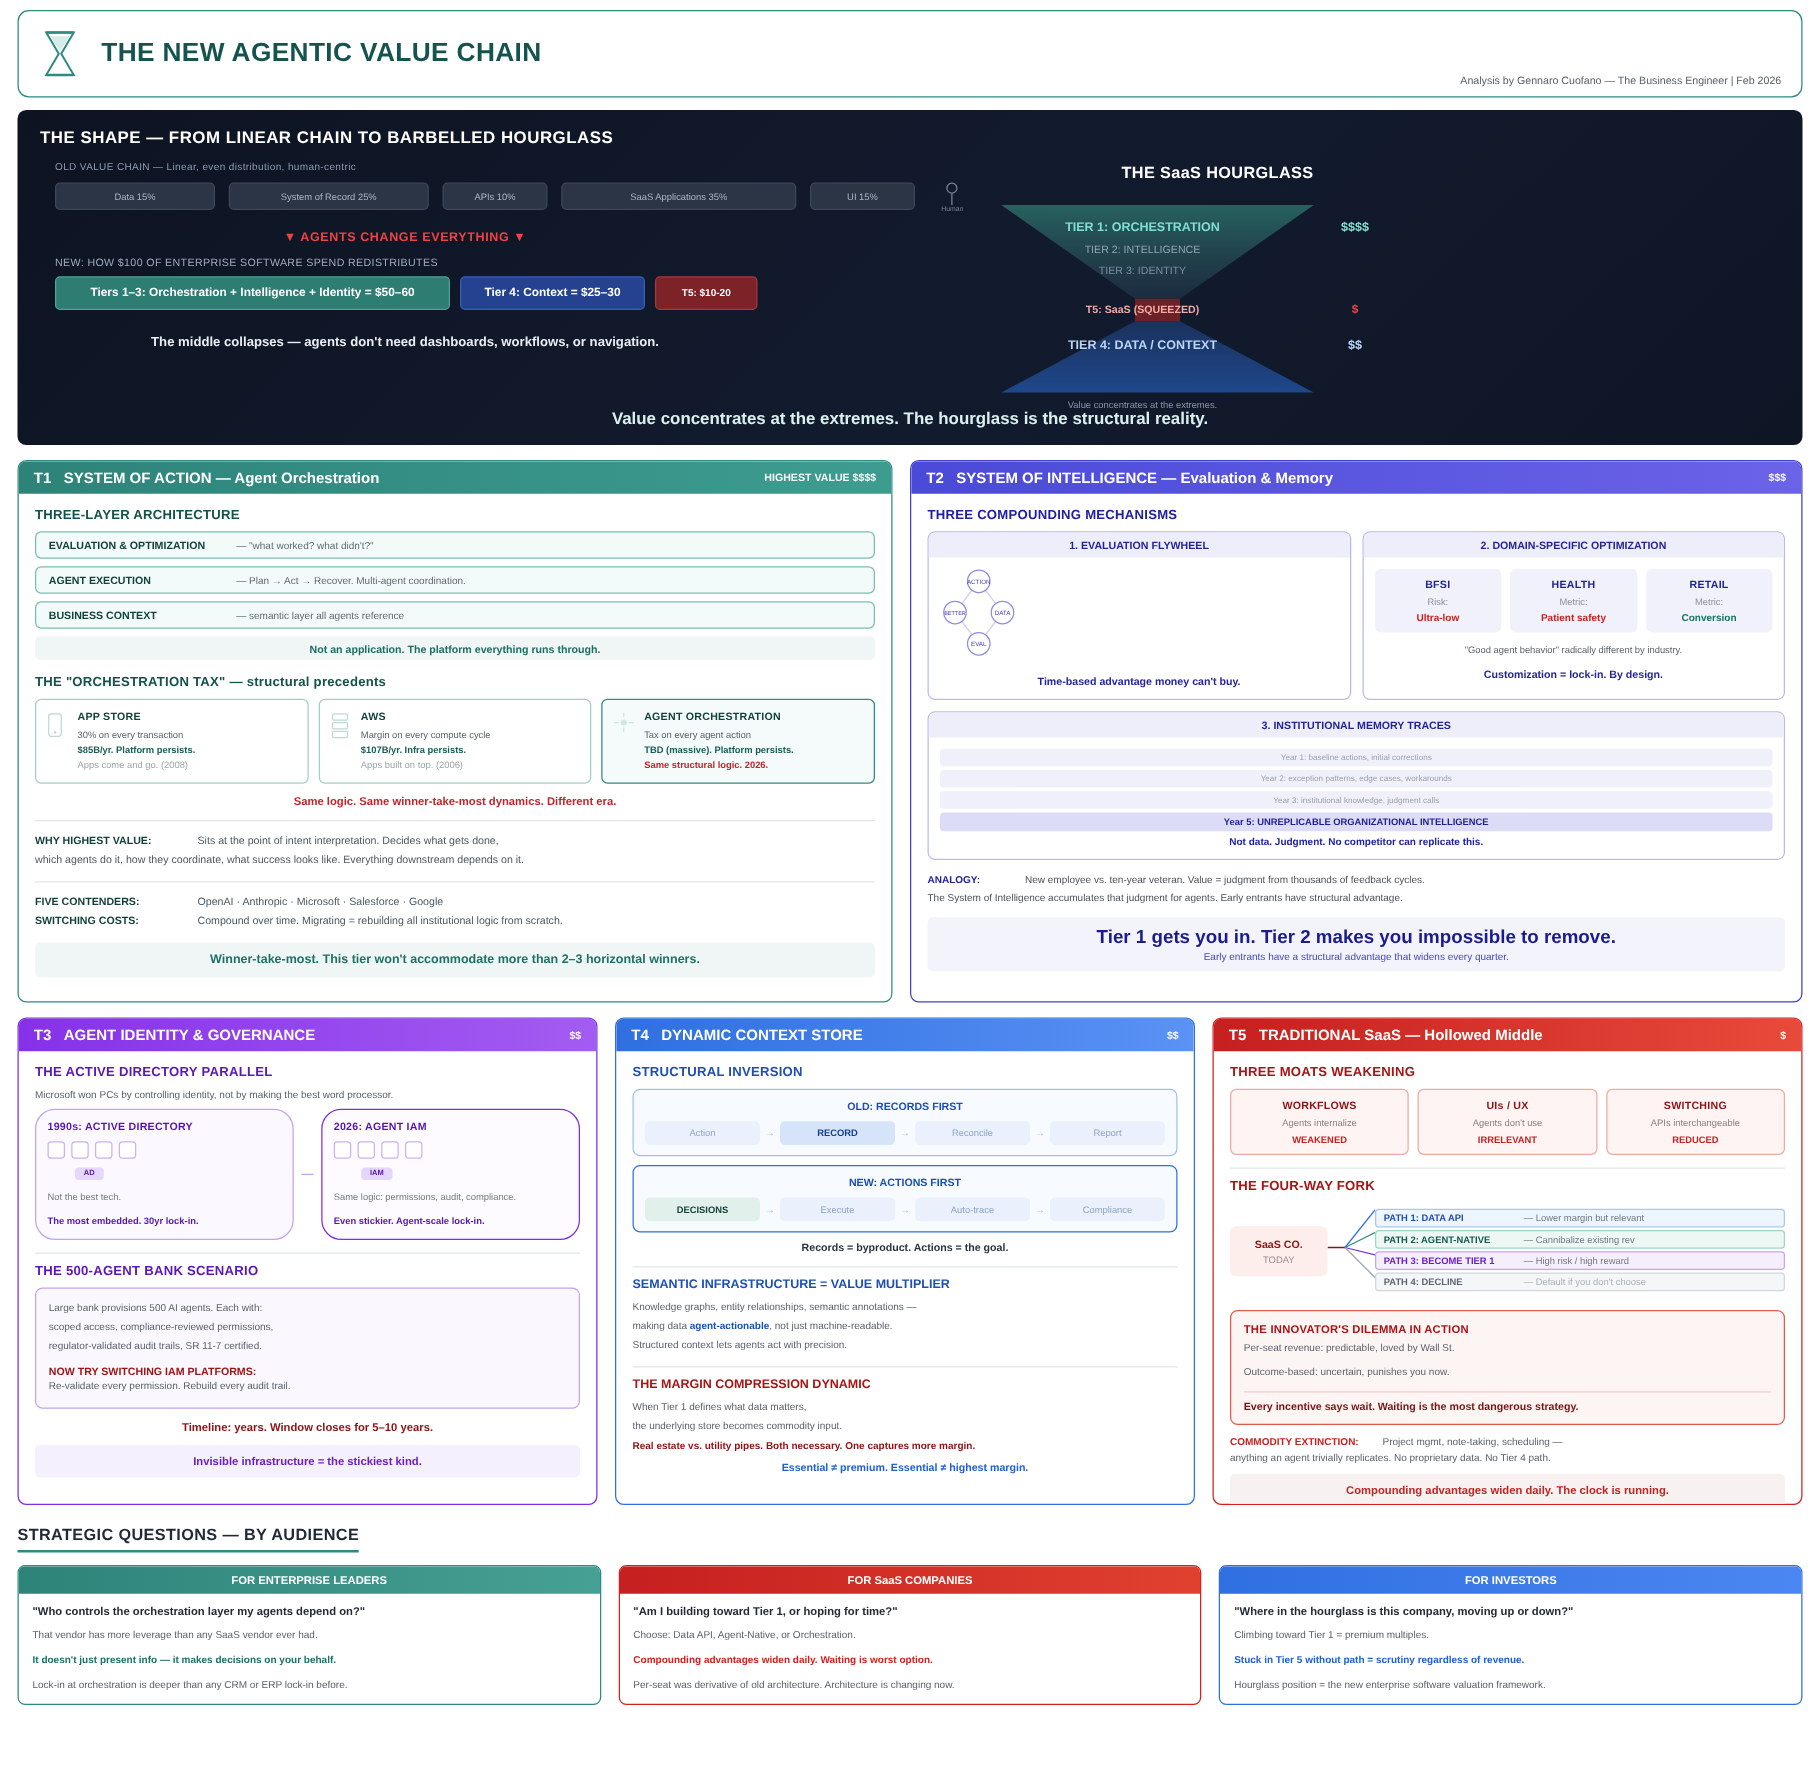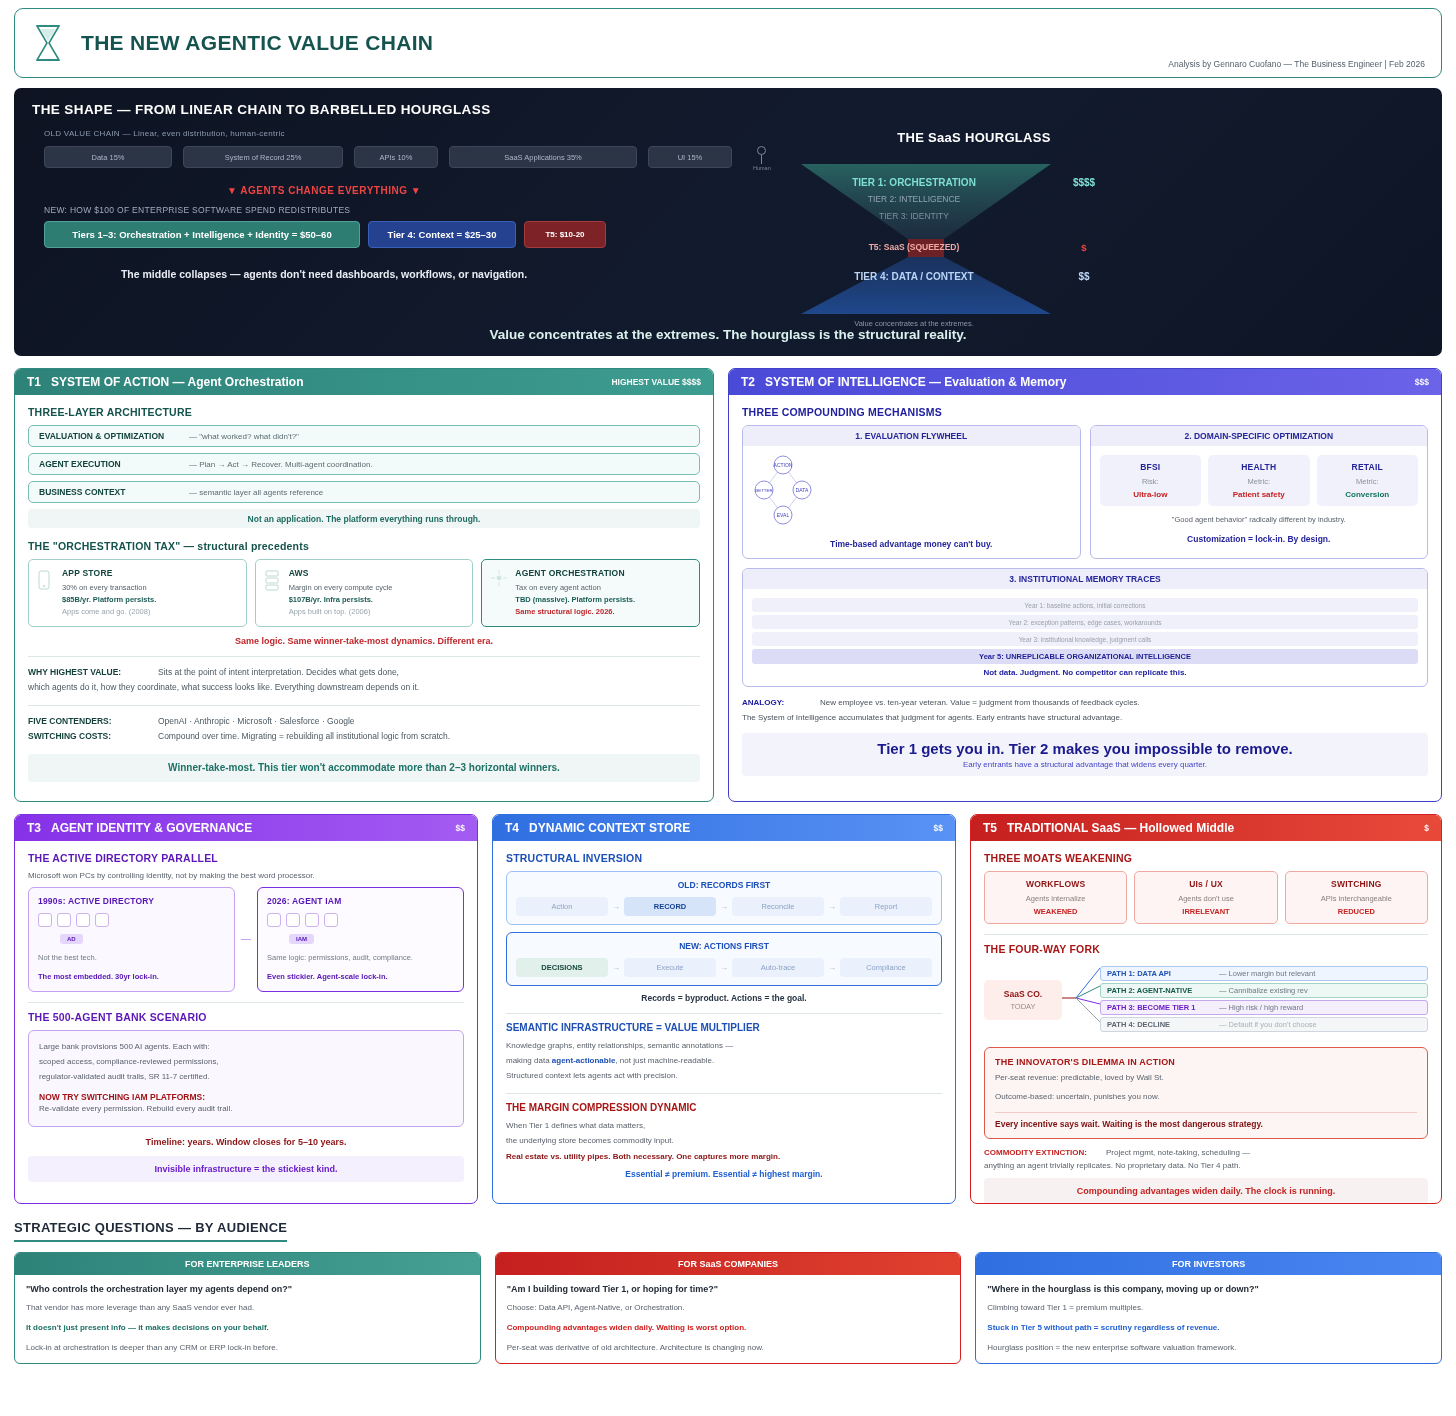--- a/index.html
+++ b/index.html
@@ -116,21 +116,21 @@
   .t3 .sec-h{color:#5c17b8;}
   .t4{border:1.5px solid #2f6fe0;flex:0 0 464px;height:390px;}
   .t4 .p-head{background:linear-gradient(90deg,#2f6fe0,#5a92f5);}
   .t4 .sec-h{color:#1d50b5;}
   .t5{border:1.5px solid #d62020;flex:1;height:390px;}
   .t5 .p-head{background:linear-gradient(90deg,#c51f1f,#e84a3a);}
   .t5 .sec-h{color:#a81515;}
   .sub-p{font-size:8px;color:#5a626c;margin-bottom:7px;}
 
   .ad-row{display:flex;align-items:center;gap:6px;}
-  .ad-box{border:1px solid #c4a2f0;border-radius:6px;background:#fbf8ff;padding:8px 9px;flex:1;}
+  .ad-box{border:1px solid #c4a2f0;border-radius:16px;background:#fbf8ff;padding:8px 9px;flex:1;}
   .ad-box.hi{border:1.6px solid #7c2fe0;background:#fdfbff;}
   .ad-box h6{font-size:8.5px;color:#5514b4;letter-spacing:.2px;}
   .dots{display:flex;gap:5px;margin-top:7px;}
   .dot{width:14px;height:14px;border:1px solid #cbb2f0;border-radius:3px;background:#fff;}
   .tag{display:inline-block;background:#e5d6fb;color:#5514b4;font-size:6px;font-weight:bold;border-radius:3px;padding:2px 7px;margin-top:5px;margin-left:22px;}
   .ad-box p{font-size:7.5px;color:#717a85;margin-top:7px;line-height:1.6;}
   .ad-box p.em{color:#5514b4;font-weight:bold;}
   .connect{flex:0 0 10px;height:1px;background:#c4a2f0;}
   .scen{border:1px solid #c4a2f0;border-radius:6px;background:#faf7ff;padding:9px 10px;margin-top:5px;}
   .scen p{font-size:8px;color:#5a626c;line-height:1.85;}

